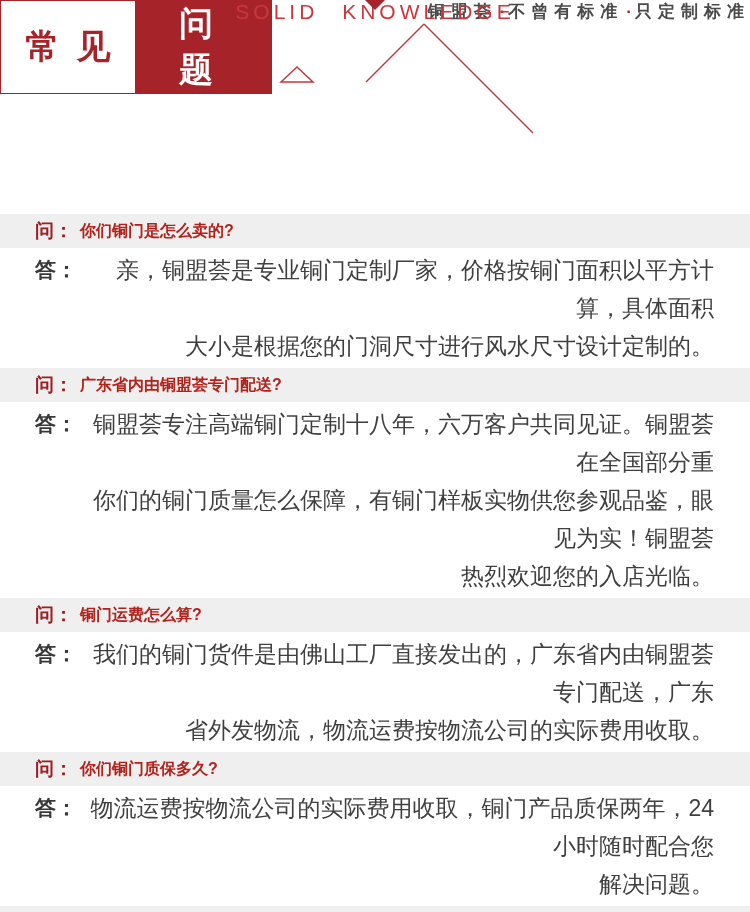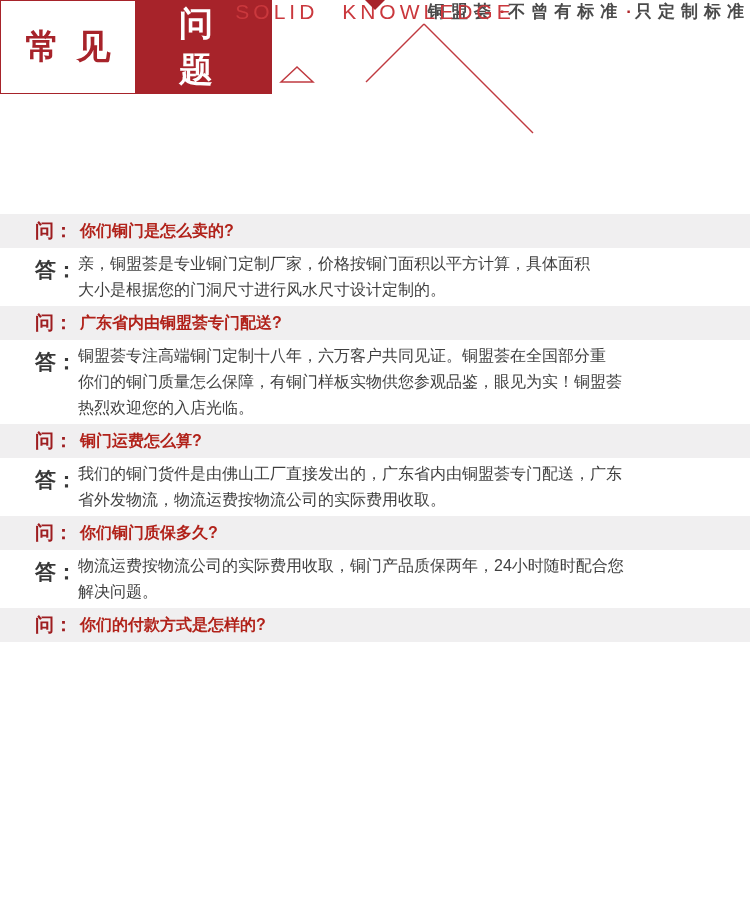--- a/index.html
+++ b/index.html
@@ -73,21 +73,21 @@
   .answer {
     display: flex; align-items: flex-start;
     padding: 3px 36px 3px 35px;
   }
   .a-label {
     width: 43px; flex: none;
     color: #383838; font-size: 21px; font-weight: 700; line-height: 38px;
   }
   .a-text {
     flex: 1; white-space: pre-line;
-    color: #3f3f3f; font-size: 16px; line-height: 26px;
+    color: #3f3f3f; font-size: 23px; line-height: 38px; text-align: right;
   }
 </style>
 </head>
 <body>
 
 <div class="header">
   <div class="hatch-band hatch-left"></div>
   <div class="hatch-band hatch-right"></div>
 
   <svg class="header-art" width="750" height="214" viewBox="0 0 750 214">

